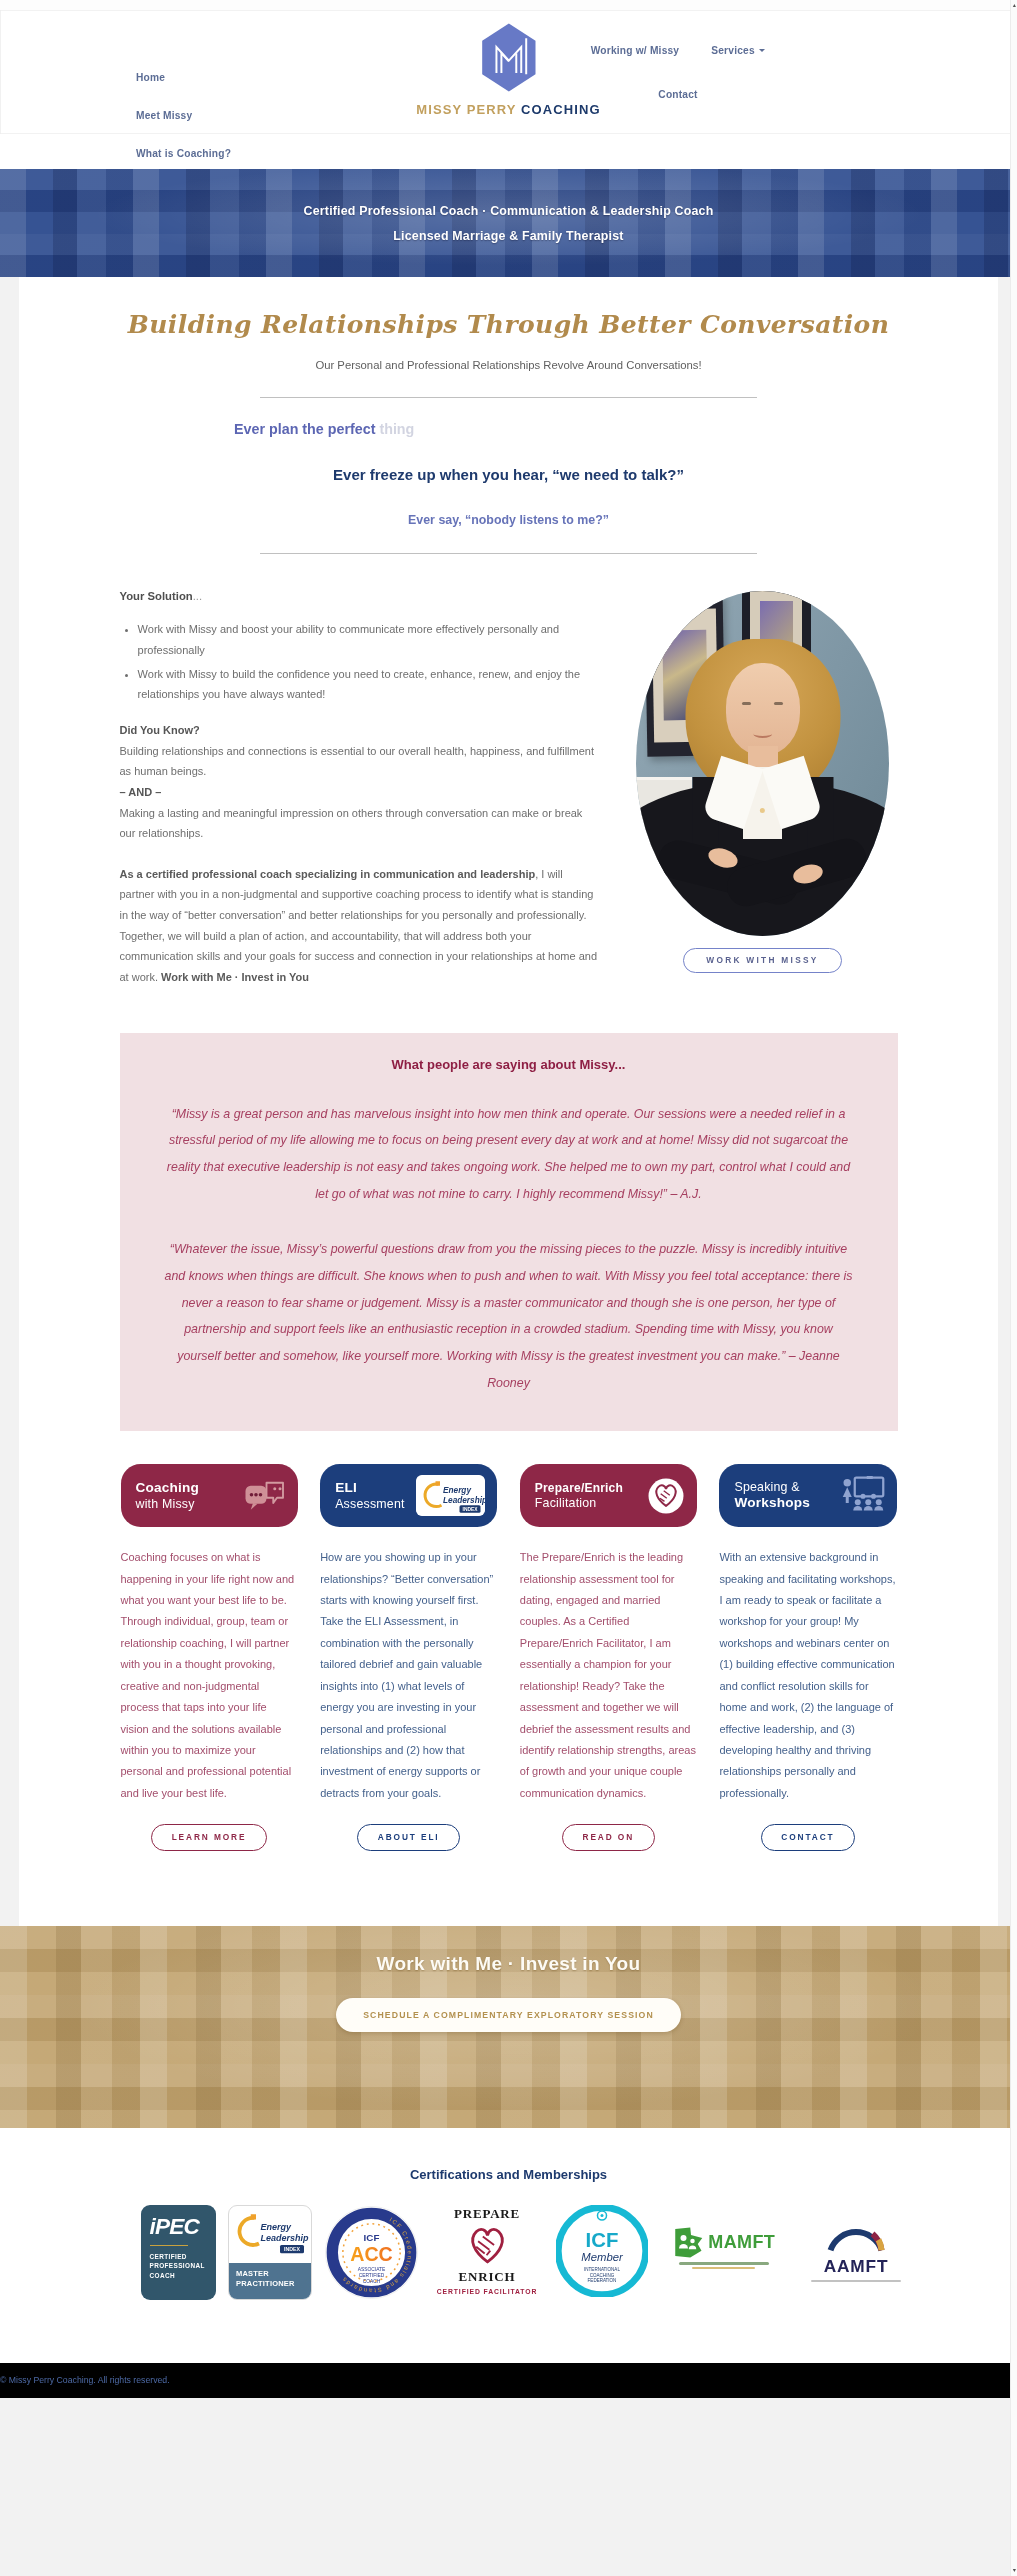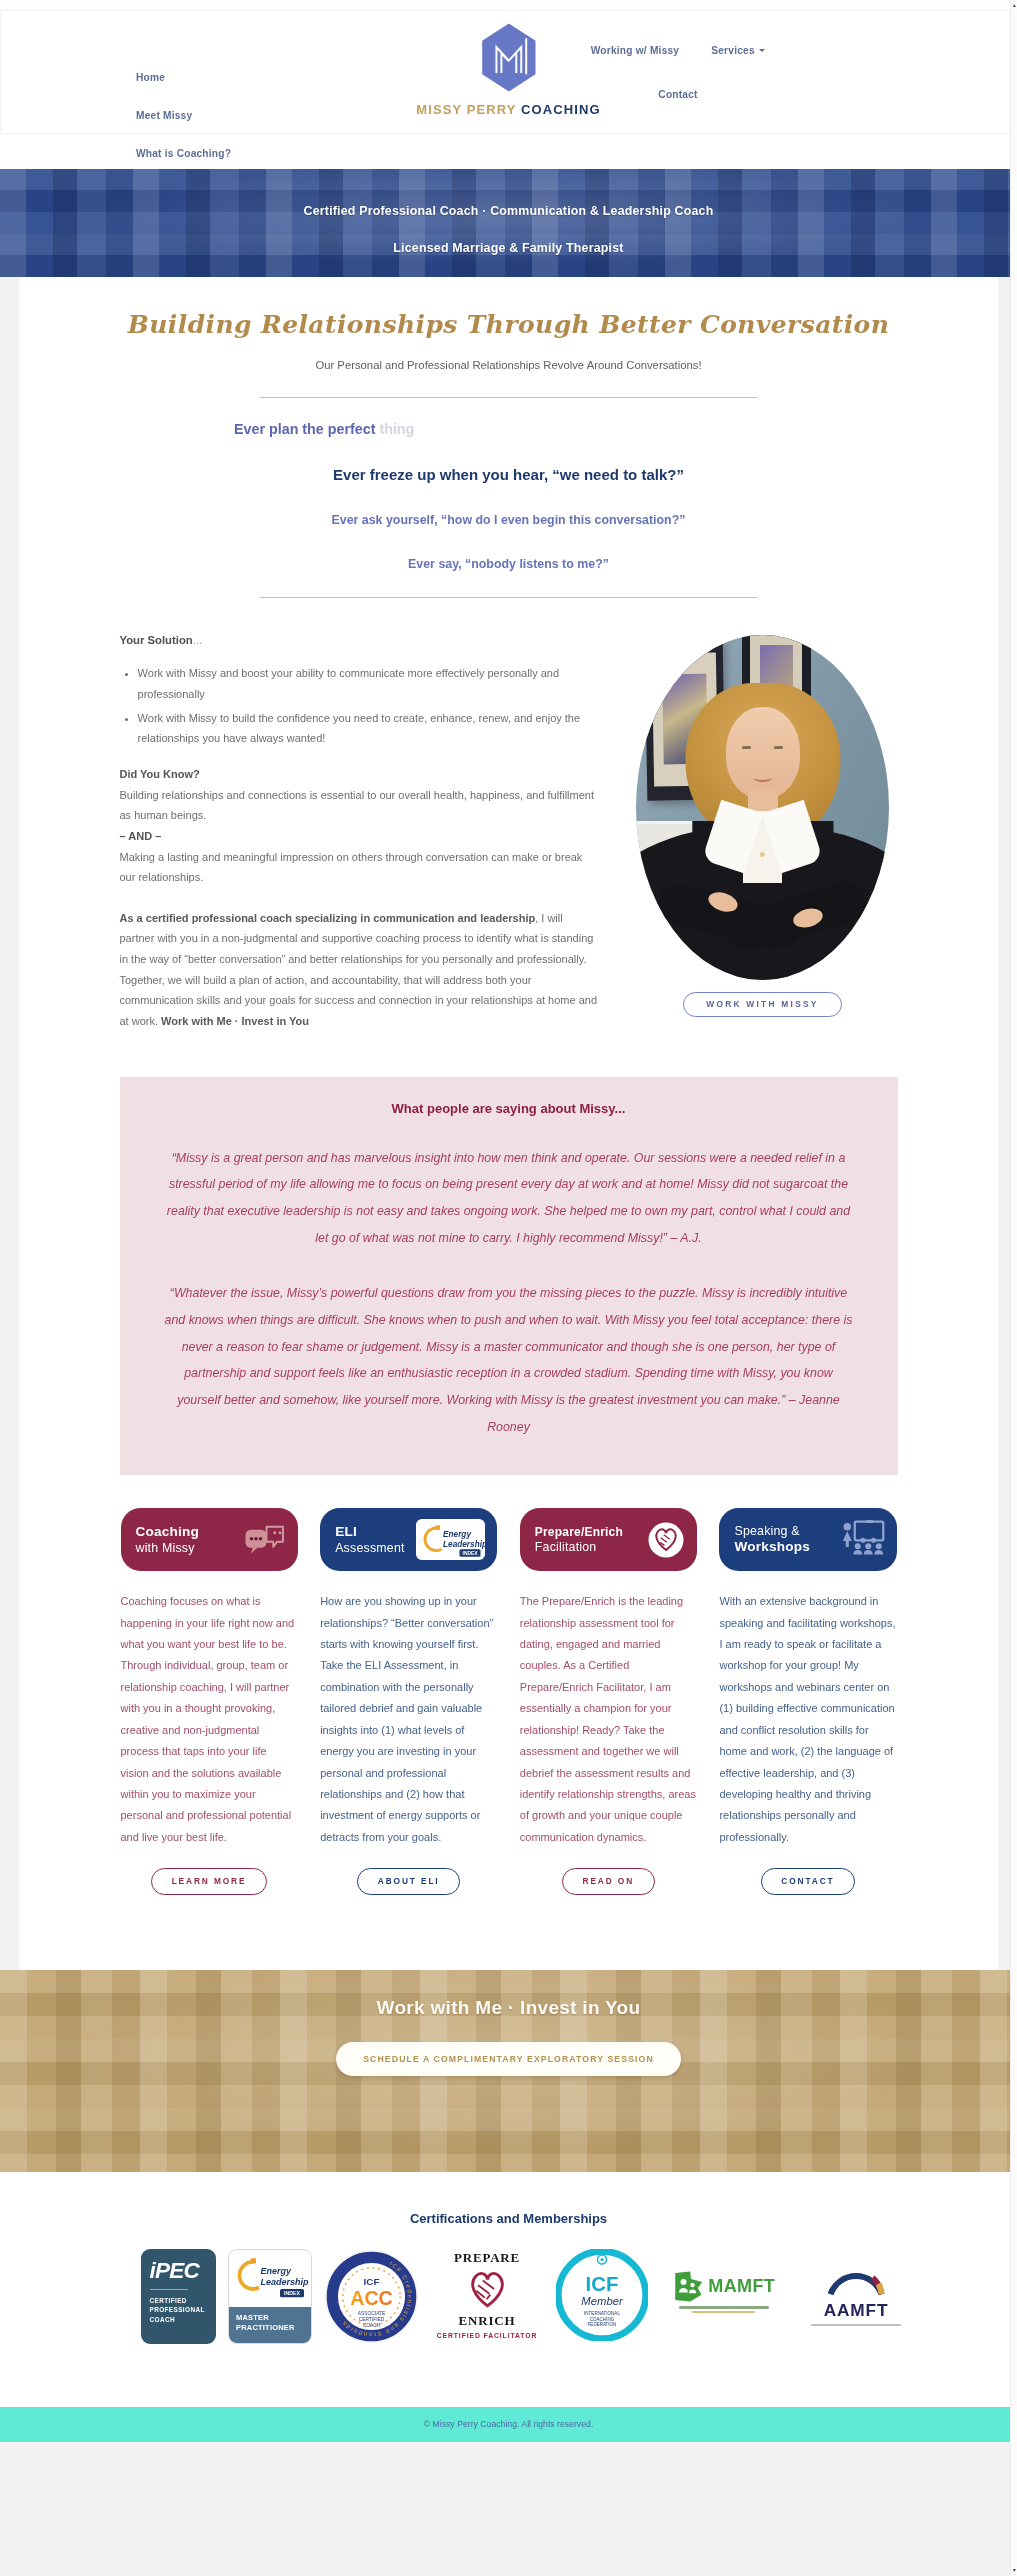--- a/index.html
+++ b/index.html
@@ -24,21 +24,21 @@
 
   
   .gap-white { height:35px; background:#fff; }
   .banner { height:108px; display:flex; flex-direction:column; justify-content:center; align-items:center; gap:3px;
     background-color:#2e4c8f;
     background-image:
       radial-gradient(ellipse at 50% 42%, rgba(255,255,255,.17) 0%, rgba(255,255,255,0) 58%),
       repeating-linear-gradient(90deg, rgba(255,255,255,.12) 0 26px, rgba(255,255,255,0) 26px 53px, rgba(8,18,58,.22) 53px 77px, rgba(255,255,255,.06) 77px 106px, rgba(8,18,58,.10) 106px 133px),
       repeating-linear-gradient(180deg, rgba(255,255,255,.08) 0 21px, rgba(8,18,58,.14) 21px 43px, rgba(255,255,255,.04) 43px 65px);
   }
-  .banner p { color:#fff; font-size:12.4px; font-weight:600; line-height:22px; letter-spacing:0.2px; text-shadow:0 0.8px 1.5px rgba(0,0,30,.35);margin-top:12px; }
+  .banner p { color:#fff; font-size:12.4px; font-weight:600; line-height:22px; letter-spacing:0.2px; text-shadow:0 0.8px 1.5px rgba(0,0,30,.35); }
 
   
   main.content { width:979px; margin:0 auto; background:#fff; padding-bottom:75px; }
   h1.hero-title { padding-top:33px; text-align:center; font-family:"DejaVu Serif", serif; font-style:italic; font-weight:700; font-size:25px; color:#b18a4c; letter-spacing:0.4px; }
   .subtitle { margin-top:19.6px; text-align:center; font-size:11.3px; color:#5f5f5f; }
   .hr { height:1.5px; background:#c0c0c0; width:497px; margin:26px auto 0; }
   .typing { margin:22.6px 0 0 215px; font-size:14.3px; font-weight:600; color:#5c66b3; }
   .typing .faded { color:#aeb2c9; opacity:.55; }
   .q { text-align:center; }
   .q-strong { color:#1e3a6d; font-weight:700; font-size:15px; margin-top:29px; }
@@ -145,21 +145,21 @@
   .b-mamft { padding-top:21px; width:128px; }
   .b-mamft .row { display:flex; align-items:center; justify-content:center; gap:4.5px; }
   .b-mamft .name { color:#3f9d3a; font-size:18px; font-weight:800; letter-spacing:0.4px; }
   .b-mamft .bar1 { margin:3px auto 0; width:90px; height:3px; background:#4a7a3a; opacity:.65; border-radius:1.5px; }
   .b-mamft .bar2 { margin:2.3px auto 0; width:63px; height:2.3px; background:#caa23e; opacity:.7; border-radius:1.5px; }
   .b-aamft { padding-top:15px; width:113px; }
   .b-aamft .name { color:#232358; font-size:17.3px; font-weight:700; letter-spacing:0.8px; margin-top:1.5px; }
   .b-aamft .bar { margin:3px auto 0; width:90px; height:2.3px; background:#9a9a9a; opacity:.6; border-radius:1.5px; }
 
   
-  footer { height:35px; background:#5eead4; display:flex; align-items:center; justify-content:center; }
+  footer { height:35px; background:#000000; display:flex; align-items:center; justify-content:flex-start; }
   footer p { color:#4d6aa6; font-size:8.7px; }
 </style>
 </head>
 <body>
 
 <div class="page">
 
   <div class="scrollbar">
     <div class="scroll-arrow up">▲</div>
     <div class="scroll-arrow down">▼</div>
@@ -202,21 +202,20 @@
   </section>
 
   <main class="content">
 
     <h1 class="hero-title">Building Relationships Through Better Conversation</h1>
     <p class="subtitle">Our Personal and Professional Relationships Revolve Around Conversations!</p>
     <div class="hr"></div>
 
     <p class="typing"><span>Ever plan the perfect </span><span class="faded">thing</span></p>
     <p class="q q-strong">Ever freeze up when you hear, “we need to talk?”</p>
-    <p class="q q-light">Ever ask yourself, “how do I even begin this conversation?”</p>
     <p class="q q-light">Ever say, “nobody listens to me?”</p>
     <div class="hr hr2"></div>
 
     <section class="solution">
       <div class="sol-text">
         <p class="sol-head"><strong>Your Solution</strong><span class="dots">...</span></p>
         <ul>
           <li>Work with Missy and boost your ability to communicate more effectively personally and professionally</li>
           <li>Work with Missy to build the confidence you need to create, enhance, renew, and enjoy the relationships you have always wanted!</li>
         </ul>

